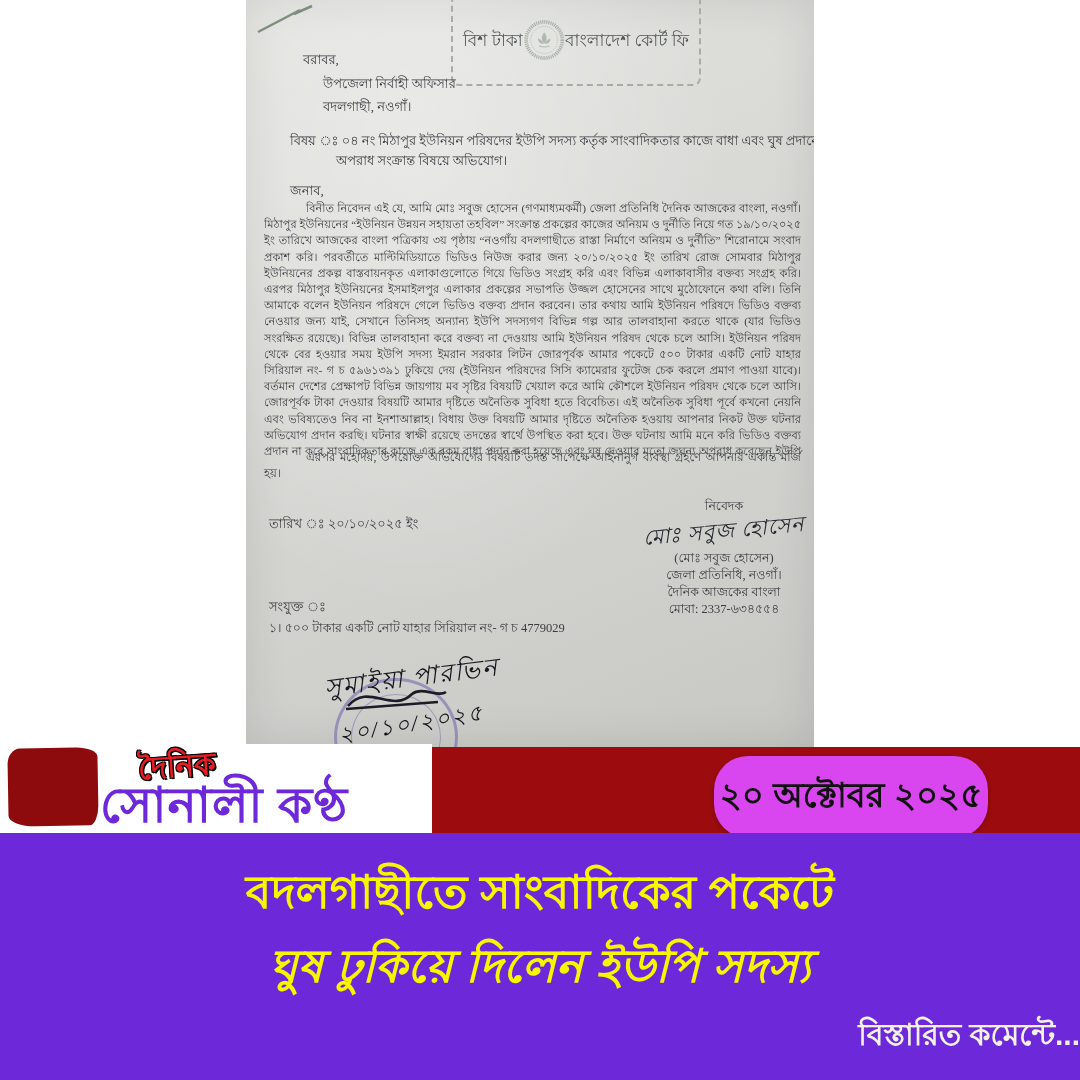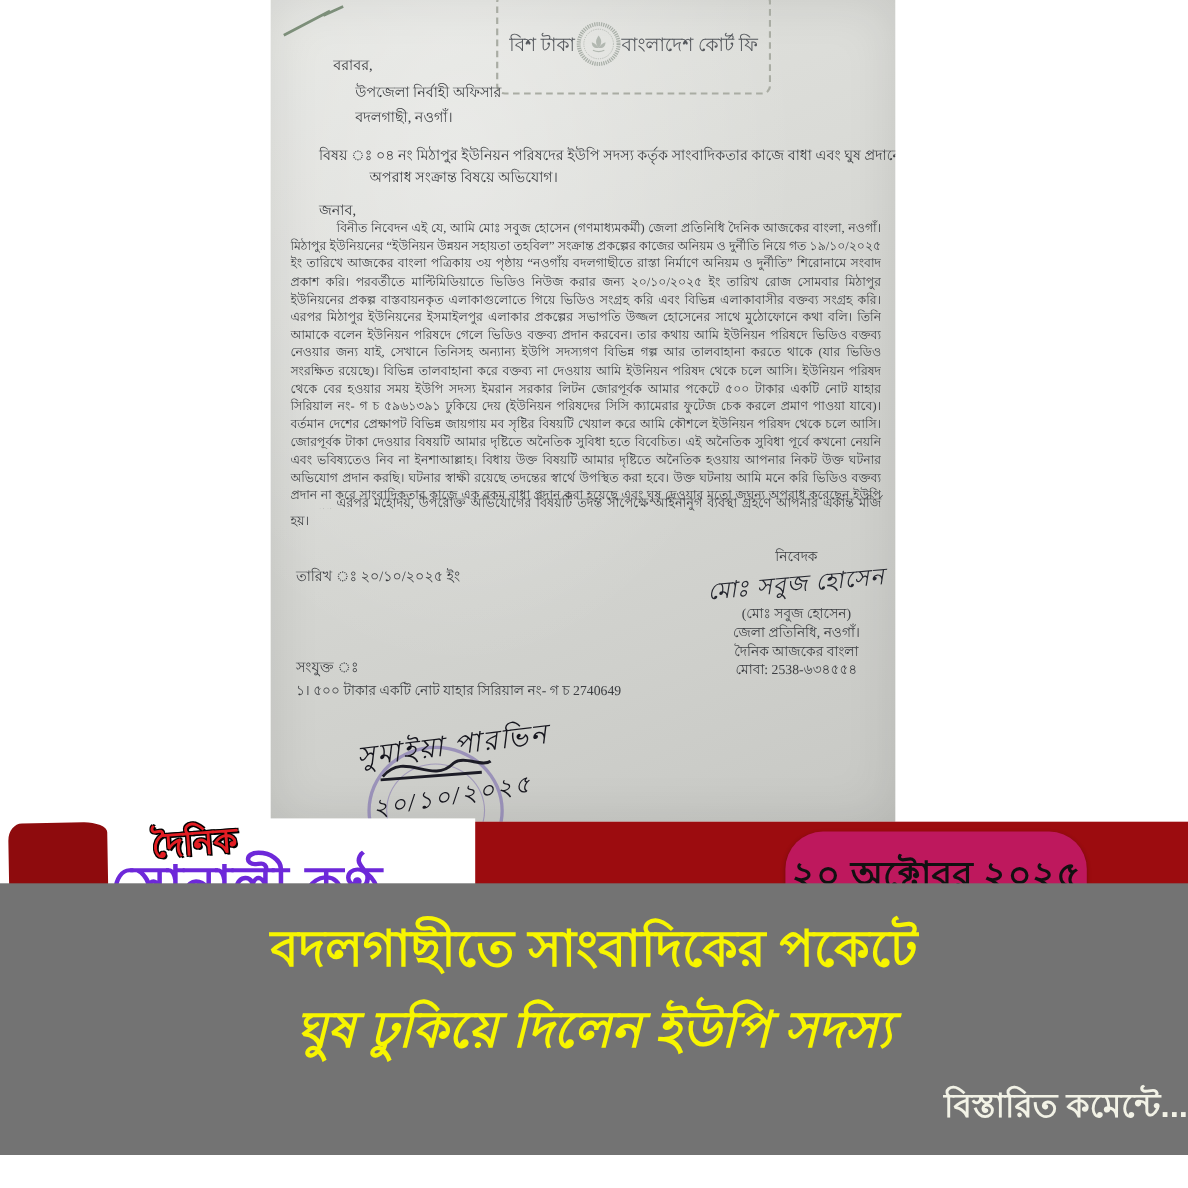--- a/index.html
+++ b/index.html
@@ -49,27 +49,27 @@
   .banner{position:absolute;left:0;top:747px;width:1080px;height:86px;background:#9c0c0f;}
   .logo-panel{position:absolute;left:0;top:-3px;width:432px;height:93px;background:#ffffff;}
   .logo-red-block{position:absolute;left:8px;top:4px;width:90px;height:78px;background:#8e0b0d;
                   border-radius:14% 24% 10% 30%/20% 12% 26% 14%;transform:rotate(-1deg);}
   .logo-prefix{position:absolute;left:138px;top:-2px;font-size:31px;font-weight:bold;color:#e31e24;
                transform:rotate(-4deg);white-space:nowrap;
                text-shadow:1.5px 1.5px 0 #000,-1px 1px 0 #000,1px -1px 0 #000,-1px -1px 0 #000;}
   .logo-main{position:absolute;left:100px;top:24px;font-size:49px;font-weight:800;color:#6d28d9;
              white-space:nowrap;letter-spacing:1px;
              text-shadow:-2px 0 0 #fff,2px 0 0 #fff,0 -2px 0 #fff,0 2px 0 #fff;}
-  .date-pill{position:absolute;left:714px;top:9px;width:274px;height:82px;background:#be185d;
+  .date-pill{position:absolute;left:714px;top:9px;width:274px;height:82px;background:#d946ef;
              border-radius:34px;display:flex;align-items:center;justify-content:center;
              box-shadow:0 2px 4px rgba(0,0,0,.25);}
   .date-pill span{font-size:34px;font-weight:bold;color:#111;white-space:nowrap;}
 
   
-  .footer{position:absolute;left:0;top:803px;width:1080px;height:247px;background:#737373;}
+  .footer{position:absolute;left:0;top:833px;width:1080px;height:247px;background:#6d28d9;}
   .headline{position:absolute;left:0;width:1080px;text-align:center;color:#f7f500;
             font-size:46px;font-weight:bold;white-space:nowrap;}
   .hl1{top:24px;} .hl2{top:98px;font-style:italic;}
   .cta{position:absolute;left:0;top:178px;width:1080px;text-align:right;color:#f2f2e6;
        font-size:30px;font-weight:600;white-space:nowrap;}
 </style>
 </head>
 <body>
 
 <div class="canvas">
@@ -110,25 +110,25 @@
     <div class="closing">এরপর মহোদয়, উপরোক্ত অভিযোগের বিষয়টি তদন্ত সাপেক্ষে আইনানুগ ব্যবস্থা গ্রহণে আপনার একান্ত মর্জি হয়।</div>
 
     <div class="ln" style="left:23px;top:514px;">তারিখ ঃ ২০/১০/২০২৫ ইং</div>
 
     <div class="sigblock">
       <div class="small">নিবেদক</div>
       <div><span class="script">মোঃ সবুজ হোসেন</span></div>
       <div class="small">(মোঃ সবুজ হোসেন)</div>
       <div class="small">জেলা প্রতিনিধি, নওগাঁ।</div>
       <div class="small">দৈনিক আজকের বাংলা</div>
-      <div class="small">মোবা: 2538-৬৩৪৫৫৪</div>
+      <div class="small">মোবা: 2337-৬৩৪৫৫৪</div>
     </div>
 
     <div class="attach-label">সংযুক্ত ঃ</div>
-    <div class="attach-item">১। ৫০০ টাকার একটি নোট যাহার সিরিয়াল নং- গ চ 2740649</div>
+    <div class="attach-item">১। ৫০০ টাকার একটি নোট যাহার সিরিয়াল নং- গ চ 4779029</div>
 
     <div class="seal"></div>
     <div class="recv-name">সুমাইয়া পারভিন</div>
     <svg class="recv-swirl" width="110" height="26">
       <path d="M6,18 C26,-6 50,26 70,6 C80,-2 96,10 104,4 M4,21 L96,14" stroke="#1c1c26" stroke-width="2.6" fill="none"></path>
     </svg>
     <div class="recv-date">২০/১০/২০২৫</div>
   </div>
 
   <div class="banner">

